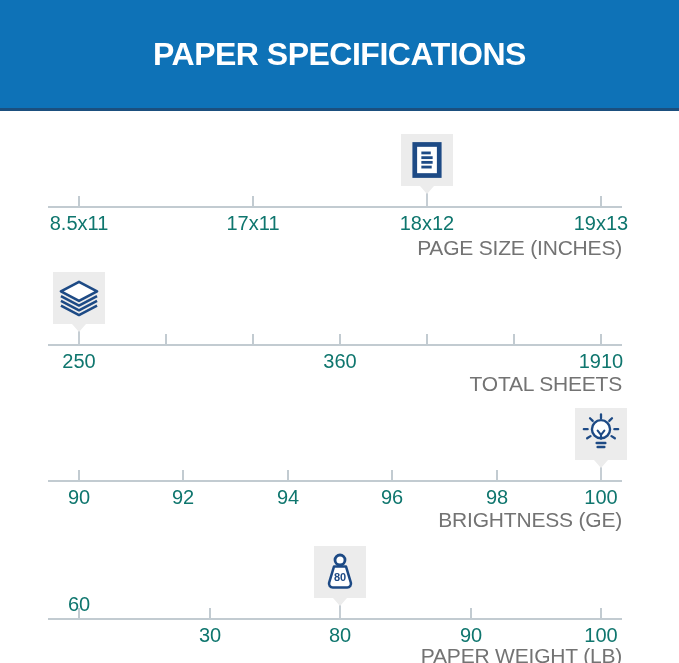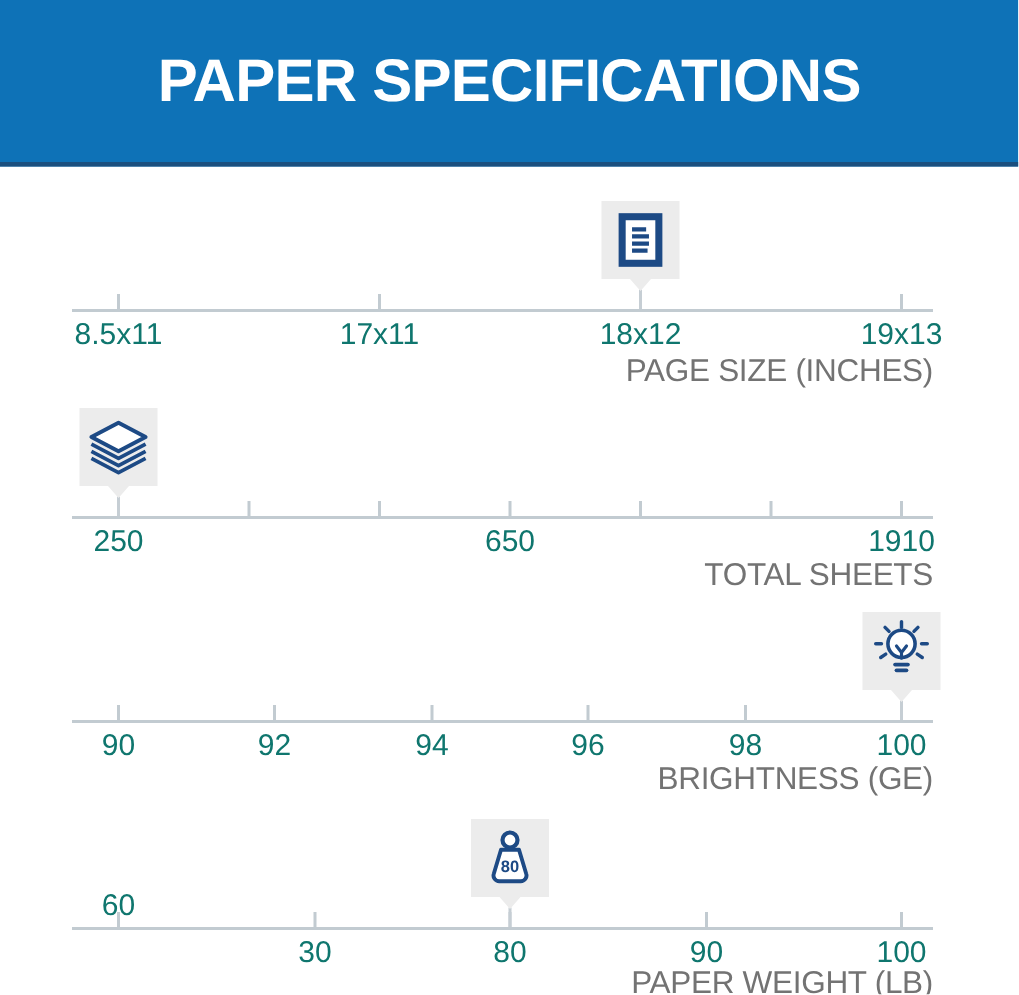--- a/index.html
+++ b/index.html
@@ -14,21 +14,21 @@
   .banner{
     position:absolute;left:0;top:0;width:679px;height:111px;
     background:#0E72B7;
     border-bottom:3px solid #1B4F7E;
     display:flex;align-items:center;justify-content:center;
     box-sizing:border-box;
   }
   .banner h1{
     margin:4px;
     color:#ffffff;
-    font-size:40px;
+    font-size:32px;
     font-weight:bold;
     letter-spacing:-0.5px;
     white-space:nowrap;
   }
   
   .sline{
     position:absolute;left:48px;width:574px;height:2px;
     background:#C2CBD1;
   }
   .tick{
@@ -104,21 +104,21 @@
   <div>
     <div class="sline" style="top:344px"></div>
     <div class="tick" style="left:79px;top:334px"></div>
     <div class="tick" style="left:166px;top:334px"></div>
     <div class="tick" style="left:253px;top:334px"></div>
     <div class="tick" style="left:340px;top:334px"></div>
     <div class="tick" style="left:427px;top:334px"></div>
     <div class="tick" style="left:514px;top:334px"></div>
     <div class="tick" style="left:601px;top:334px"></div>
     <div class="tlabel" style="left:79px;top:351px">250</div>
-    <div class="tlabel" style="left:340px;top:351px">650</div>
+    <div class="tlabel" style="left:340px;top:351px">360</div>
     <div class="tlabel" style="left:601px;top:351px">1910</div>
     <div class="stitle" style="top:373px">TOTAL SHEETS</div>
 
     <div class="connector" style="left:79px;top:331px"></div>
     <div class="badge" style="left:53px;top:272px">
       <svg class="icon-svg" width="42" height="38" viewBox="0 0 44 40">
         <path d="M22 3 L41 13 L22 23 L3 13 Z" fill="#ffffff" stroke="currentColor" stroke-width="2.8" stroke-linejoin="round"></path>
         <path d="M3 18 L22 28 L41 18" fill="none" stroke="currentColor" stroke-width="2.6" stroke-linejoin="round"></path>
         <path d="M3 23 L22 33 L41 23" fill="none" stroke="currentColor" stroke-width="2.6" stroke-linejoin="round"></path>
         <path d="M3 28 L22 38 L41 28" fill="none" stroke="currentColor" stroke-width="2.6" stroke-linejoin="round"></path>

